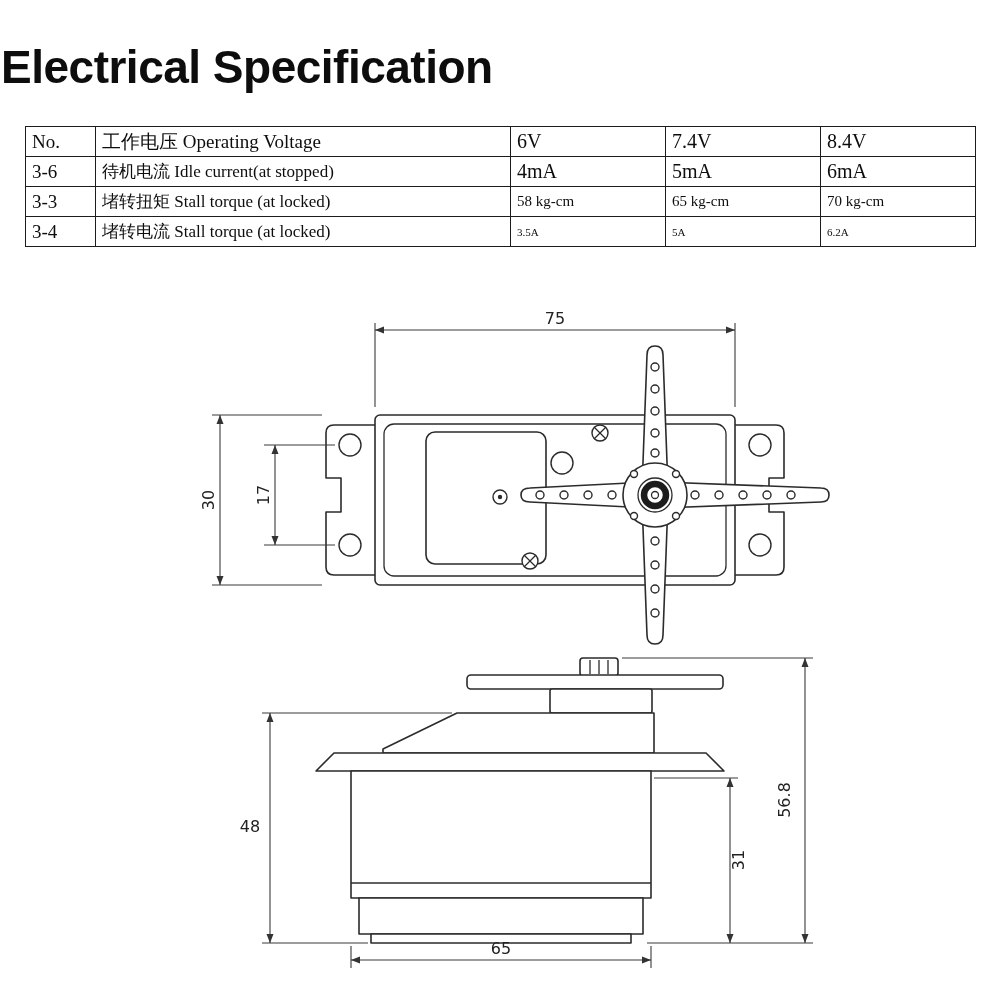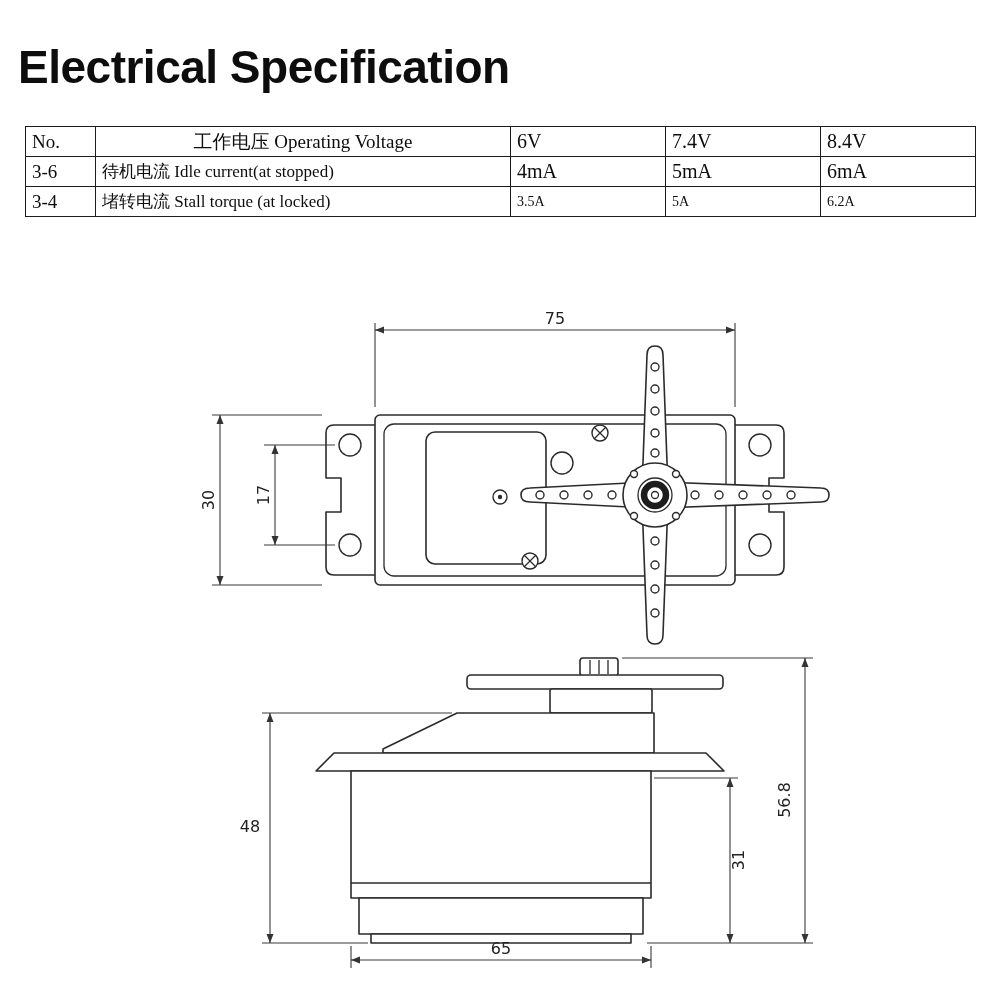--- a/index.html
+++ b/index.html
@@ -1,42 +1,42 @@
 <!DOCTYPE html>
 <html><head>
 <meta charset="utf-8">
 <style>
   html,body { margin:0; padding:0; background:#ffffff; }
   .page {
     position:relative; width:1000px; height:1000px; background:#ffffff;
     font-family:"Liberation Sans", sans-serif; color:#111; overflow:hidden;
   }
   .page-title {
-    position:absolute; left:18px; top:40px;
+    position:absolute; left:1px; top:40px;
     font-size:46px; font-weight:bold; letter-spacing:-0.5px; color:#0d0d0d;
     font-family:"Liberation Sans", sans-serif;
   }
   table.spec-table {
     position:absolute; left:25px; top:126px; width:950px;
     border-collapse:collapse; table-layout:fixed;
     font-family:"Liberation Serif","DejaVu Serif",serif; color:#0d0d0d;
   }
   table.spec-table td {
     border:1.5px solid #1c1c1c; height:27px; padding:1px 6px;
     white-space:nowrap; overflow:hidden;
   }
   col.w-no { width:70px; }
   col.w-param { width:415px; }
   col.w-val { width:155px; }
   .c-no { font-size:19px; text-align:left; }
   .c-param { font-size:17px; text-align:left;margin-left:45px; }
-  .c-param-hd { font-size:19px; text-align:center; }
+  .c-param-hd { font-size:19px; }
   .c-val { text-align:left; }
   .s20 { font-size:20px; }
-  .s17 { font-size:14px; }
+  .s17 { font-size:11px; }
   .s15 { font-size:15px; }
 
   svg.top-view  { position:absolute; left:200px; top:295px; width:640px; height:370px; }
   svg.side-view { position:absolute; left:220px; top:648px; width:640px; height:340px; }
 
   svg .outline { fill:#ffffff; stroke:#2b2b2b; stroke-width:1.6; stroke-linejoin:round; }
   svg .detail  { fill:none;    stroke:#2b2b2b; stroke-width:1.3; }
   svg .hole    { fill:#ffffff; stroke:#2b2b2b; stroke-width:1.4; }
   svg .thick-ring { fill:none; stroke:#1c1c1c; stroke-width:6.5; }
   svg .dimline { stroke:#3a3a3a; stroke-width:1.1; fill:none; }
@@ -64,20 +64,27 @@
         <td class="c-val s20">6V</td>
         <td class="c-val s20">7.4V</td>
         <td class="c-val s20">8.4V</td>
       </tr>
       <tr>
         <td class="c-no">3-6</td>
         <td class="c-param">待机电流  Idle current(at stopped)</td>
         <td class="c-val s20">4mA</td>
         <td class="c-val s20">5mA</td>
         <td class="c-val s20">6mA</td>
+      </tr>
+      <tr>
+        <td class="c-no">3-3</td>
+        <td class="c-param">堵转扭矩 Stall torque (at locked)</td>
+        <td class="c-val s15">58 kg-cm</td>
+        <td class="c-val s15">65 kg-cm</td>
+        <td class="c-val s15">70 kg-cm</td>
       </tr>
       <tr>
         <td class="c-no">3-4</td>
         <td class="c-param">堵转电流 Stall torque (at locked)</td>
         <td class="c-val s17">3.5A</td>
         <td class="c-val s17">5A</td>
         <td class="c-val s17">6.2A</td>
       </tr>
     </tbody>
   </table>

